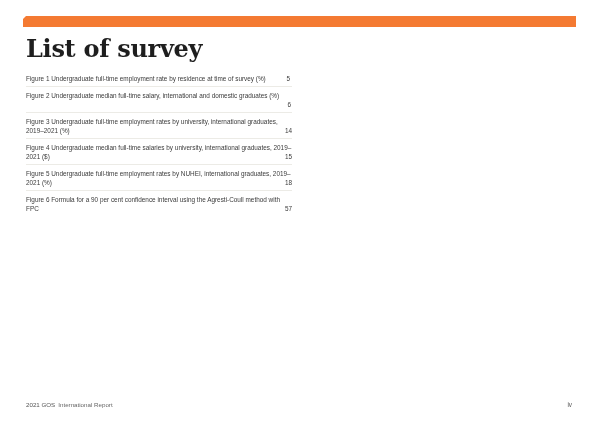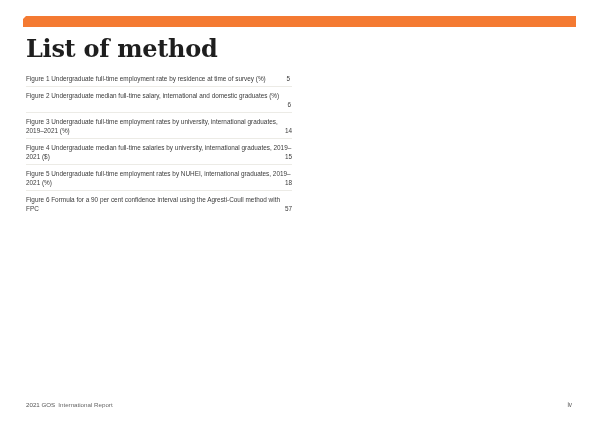--- a/index.html
+++ b/index.html
@@ -95,21 +95,21 @@
       top: 401px;
       font-size: 6.4px;
       color: #555555;
     }
   </style>
 </head>
 <body>
 
 <div class="top-bar" style="background: rgb(244, 122, 50);"></div>
 
-<h1 class="page-title">List of method</h1>
+<h1 class="page-title">List of survey</h1>
 
 <ul class="figure-list">
   <li class="figure-entry single">
     <span class="figure-label">Figure 1 Undergraduate full-time employment rate by residence at time of survey (%)</span>
     <span class="figure-page">5</span>
   </li>
   <li class="figure-entry wrap">
     <span class="figure-label">Figure 2 Undergraduate median full-time salary, international and domestic graduates (%)</span>
     <span class="figure-page">6</span>
   </li>

